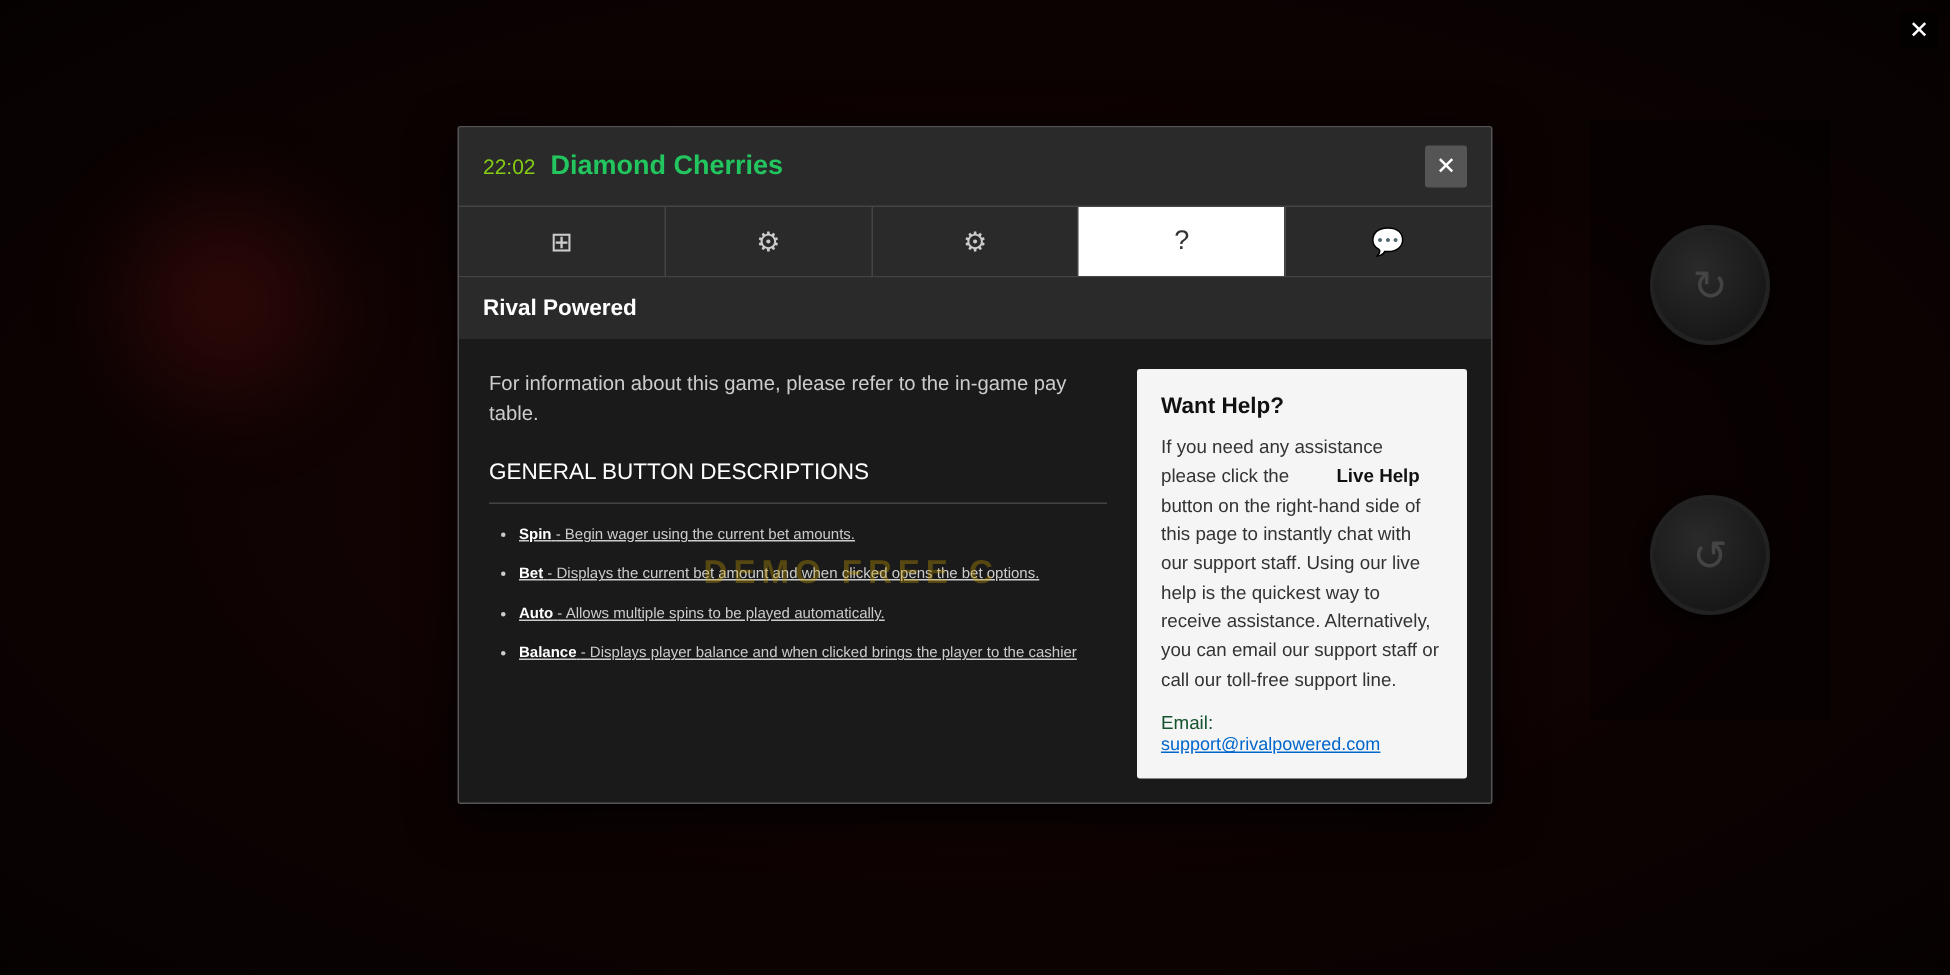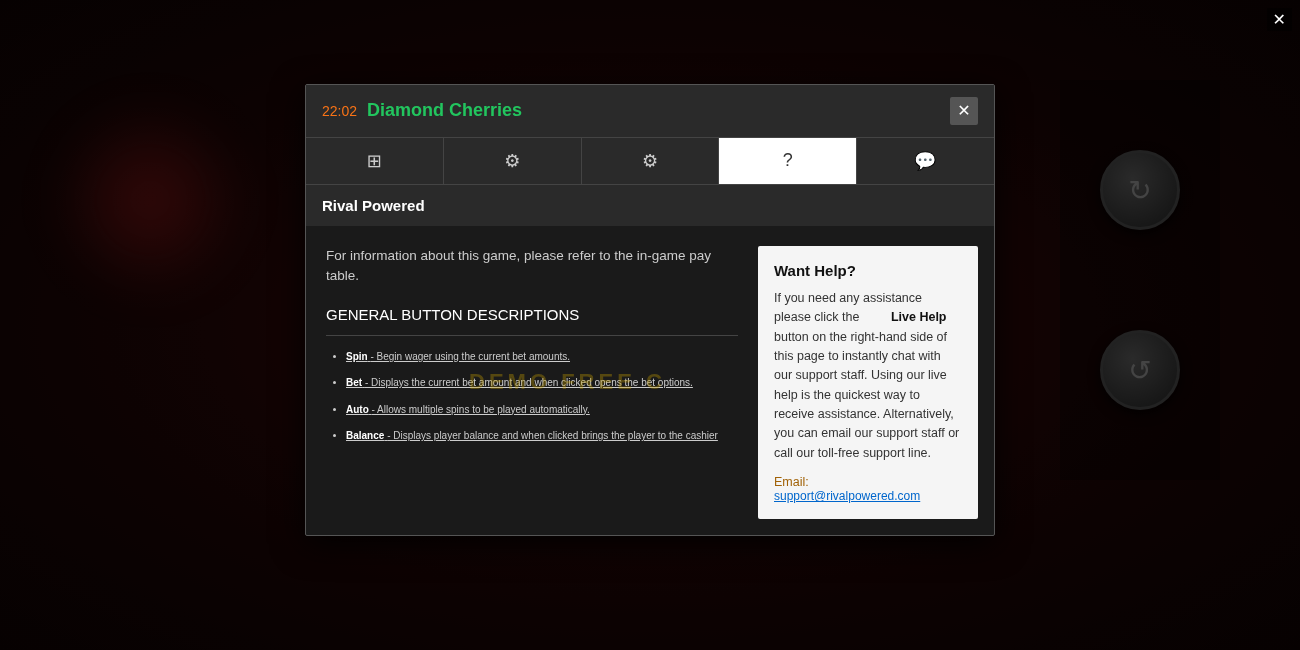--- a/index.html
+++ b/index.html
@@ -108,21 +108,21 @@
       border-bottom: 1px solid #444;
     }
 
     .modal-title-area {
       display: flex;
       align-items: center;
       gap: 10px;
     }
 
     .modal-time {
-      color: #f97316;
+      color: #84cc16;
       font-size: 14px;
       font-weight: normal;
     }
 
     .modal-title {
       color: #22c55e;
       font-size: 18px;
       font-weight: bold;
     }
 
@@ -281,21 +281,21 @@
 
     .help-text strong {
       font-weight: bold;
       color: #111;
       padding-left: 28px;
     }
 
     .help-email-label {
       margin-top: 12px;
       font-size: 12.5px;
-      color: #a16207;
+      color: #14532d;
     }
 
     .help-email-link {
       color: #0066cc;
       font-size: 12px;
       text-decoration: underline;
     }
 
     
     .main-content::-webkit-scrollbar {

